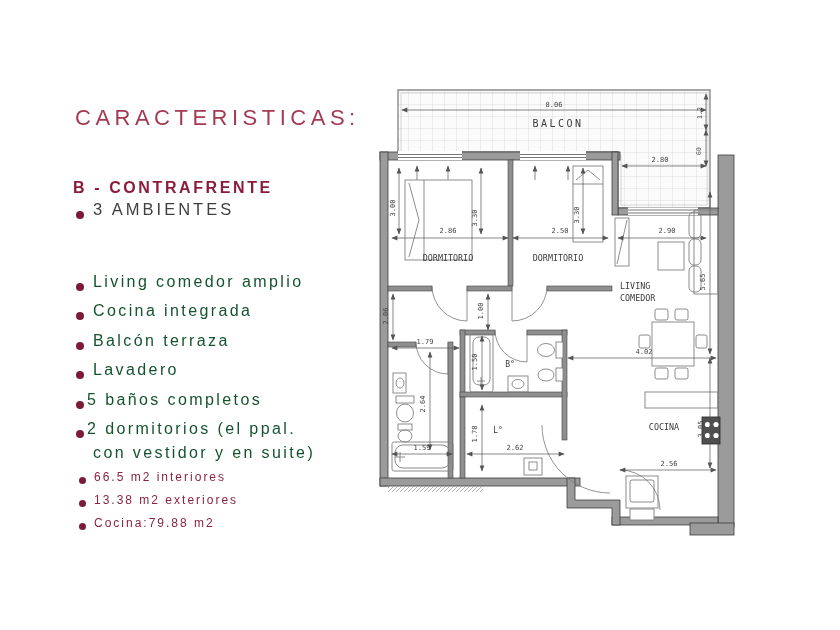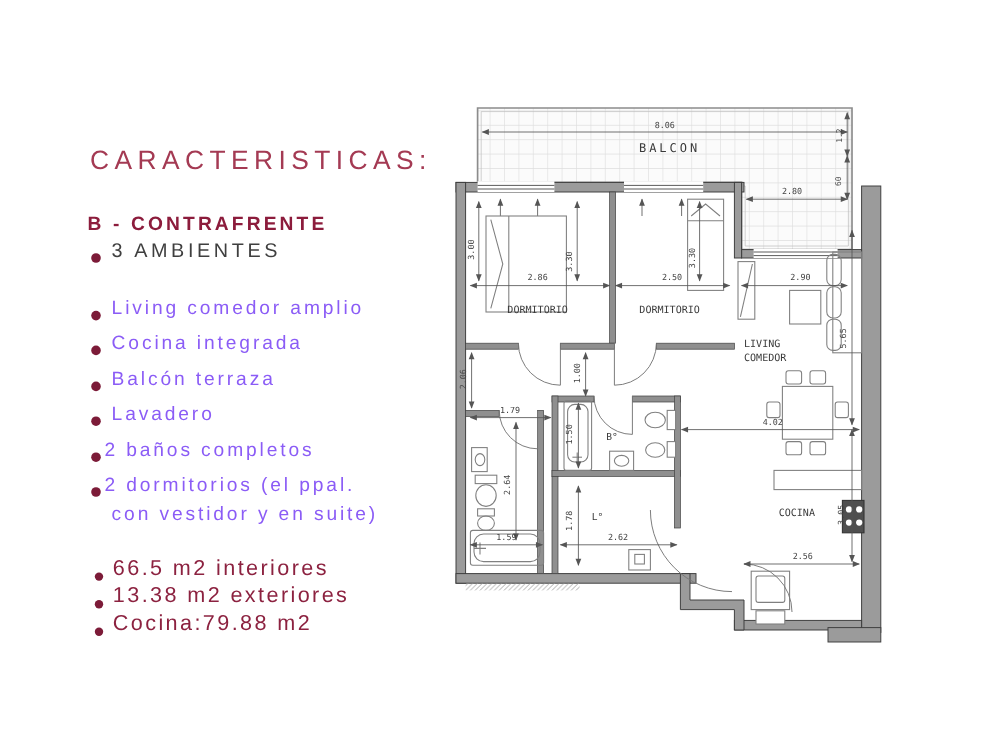--- a/index.html
+++ b/index.html
@@ -1,30 +1,30 @@
 <!DOCTYPE html>
 <html><head>
 <meta charset="utf-8">
 <style>
   html,body{margin:0;padding:0;background:#ffffff;}
   .stage{position:relative;width:840px;height:630px;background:#fff;overflow:hidden;
          font-family:"Liberation Sans",sans-serif;}
   .panel{position:absolute;left:75px;top:105px;width:310px;height:480px;}
-  .title{position:absolute;top:16px;left:0;font-size:22px;font-weight:500;
+  .title{position:absolute;top:0;left:0;font-size:22px;font-weight:500;
          letter-spacing:4.5px;color:#a43a53;white-space:nowrap;}
   .subtitle{position:absolute;top:74px;left:-2px;font-size:16px;font-weight:700;
             letter-spacing:2.6px;color:#8c1c3c;white-space:nowrap;}
   .li{display:flex;align-items:flex-end;white-space:nowrap;}
   .dot{width:8px;height:8px;border-radius:50%;background:#7c1b38;margin-right:9px;flex:none;}
   .li.tight .dot{margin-right:3px;}
   .ambientes{position:absolute;top:95px;left:1px;font-size:16.5px;letter-spacing:3px;color:#3f3f3f;}
-  .features{position:absolute;top:132px;left:1px;font-size:16px;letter-spacing:2.4px;color:#8b5cf6;}
+  .features{position:absolute;top:156px;left:1px;font-size:16px;letter-spacing:2.4px;color:#14532d;}
   .features .li{height:29.5px;}
   .features .cont{height:29.5px;display:flex;align-items:center;padding-left:17px;}
-  .areas{position:absolute;top:356px;left:4px;font-size:18px;letter-spacing:2px;color:#8c2240;font-weight:500;}
+  .areas{position:absolute;top:356px;left:4px;font-size:12px;letter-spacing:2px;color:#8c2240;font-weight:500;}
   .areas .li{height:23px;}
   .areas .dot{width:7px;height:7px;margin-right:8px;}
   .plan{position:absolute;left:372px;top:80px;width:375px;height:470px;text-align:right;}
   svg text{font-family:"DejaVu Sans Mono","Liberation Mono",monospace;fill:#444;}
   svg .room{fill:#3a3a3a;}
 </style>
 </head>
 <body>
 
 <div class="stage">
@@ -50,21 +50,21 @@
       <div class="li">
         <span class="dot"></span>
         <span>Balcón terraza</span>
       </div>
       <div class="li">
         <span class="dot"></span>
         <span>Lavadero</span>
       </div>
       <div class="li tight">
         <span class="dot"></span>
-        <span>2 baños completos</span>
+        <span>5 baños completos</span>
       </div>
       <div class="li tight">
         <span class="dot"></span>
         <span>2 dormitorios (el ppal.</span>
       </div>
       <div class="cont">con vestidor y en suite)</div>
     </div>
 
     <div class="areas">
       <div class="li">

